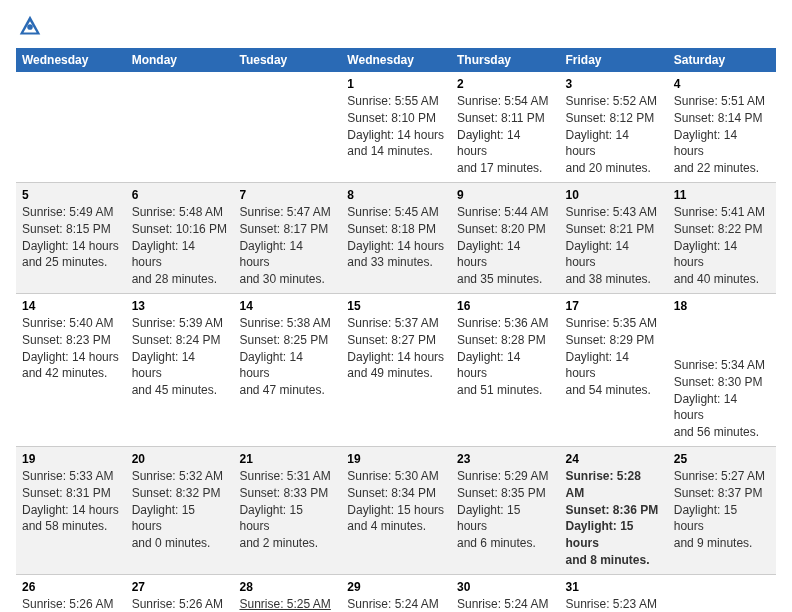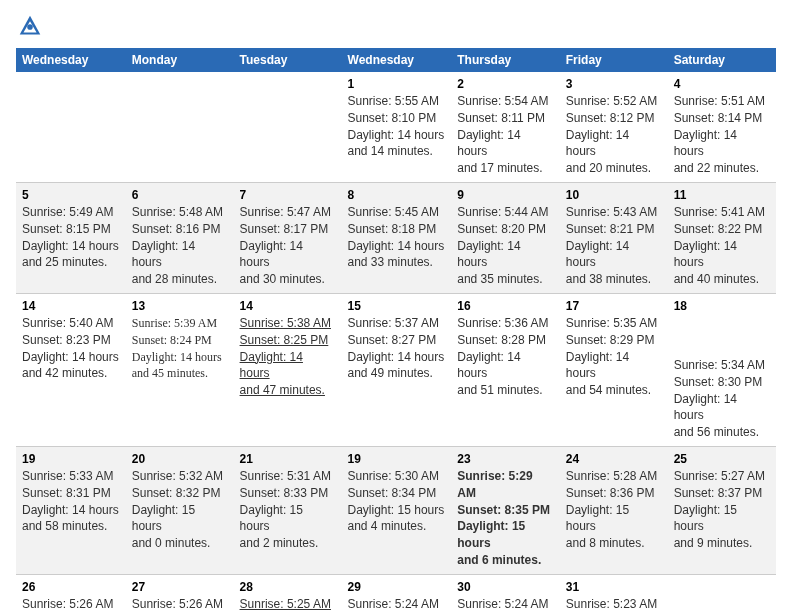--- a/index.html
+++ b/index.html
@@ -157,21 +157,21 @@
           <td>
             <span class="day-num">5</span>
             <div class="day-info" style="white-space: pre-line;">Sunrise: 5:49 AM
 Sunset: 8:15 PM
 Daylight: 14 hours
 and 25 minutes.</div>
           </td>
           <td>
             <span class="day-num">6</span>
             <div class="day-info" style="white-space: pre-line;">Sunrise: 5:48 AM
-Sunset: 8:16 PM
+Sunset: 10:16 PM
 Daylight: 14 hours
 and 28 minutes.</div>
           </td>
           <td>
             <span class="day-num">7</span>
             <div class="day-info" style="white-space: pre-line;">Sunrise: 5:47 AM
 Sunset: 8:17 PM
 Daylight: 14 hours
 and 30 minutes.</div>
           </td>
@@ -207,28 +207,28 @@
         <tr>
           <td>
             <span class="day-num">14</span>
             <div class="day-info" style="white-space: pre-line;">Sunrise: 5:40 AM
 Sunset: 8:23 PM
 Daylight: 14 hours
 and 42 minutes.</div>
           </td>
           <td>
             <span class="day-num">13</span>
-            <div class="day-info" style="white-space: pre-line; font-family: Liberation Serif, serif;">Sunrise: 5:39 AM
+            <div class="day-info" style="white-space: pre-line;">Sunrise: 5:39 AM
 Sunset: 8:24 PM
 Daylight: 14 hours
 and 45 minutes.</div>
           </td>
           <td>
             <span class="day-num">14</span>
-            <div class="day-info" style="white-space: pre-line; text-decoration: underline;">Sunrise: 5:38 AM
+            <div class="day-info" style="white-space: pre-line;">Sunrise: 5:38 AM
 Sunset: 8:25 PM
 Daylight: 14 hours
 and 47 minutes.</div>
           </td>
           <td>
             <span class="day-num">15</span>
             <div class="day-info" style="white-space: pre-line;">Sunrise: 5:37 AM
 Sunset: 8:27 PM
 Daylight: 14 hours
 and 49 minutes.</div>
@@ -279,28 +279,28 @@
           </td>
           <td>
             <span class="day-num">19</span>
             <div class="day-info" style="white-space: pre-line;">Sunrise: 5:30 AM
 Sunset: 8:34 PM
 Daylight: 15 hours
 and 4 minutes.</div>
           </td>
           <td>
             <span class="day-num">23</span>
-            <div class="day-info" style="white-space: pre-line; font-weight: bold;">Sunrise: 5:29 AM
+            <div class="day-info" style="white-space: pre-line;">Sunrise: 5:29 AM
 Sunset: 8:35 PM
 Daylight: 15 hours
 and 6 minutes.</div>
           </td>
           <td>
             <span class="day-num">24</span>
-            <div class="day-info" style="white-space: pre-line;">Sunrise: 5:28 AM
+            <div class="day-info" style="white-space: pre-line; font-weight: bold;">Sunrise: 5:28 AM
 Sunset: 8:36 PM
 Daylight: 15 hours
 and 8 minutes.</div>
           </td>
           <td>
             <span class="day-num">25</span>
             <div class="day-info" style="white-space: pre-line;">Sunrise: 5:27 AM
 Sunset: 8:37 PM
 Daylight: 15 hours
 and 9 minutes.</div>

